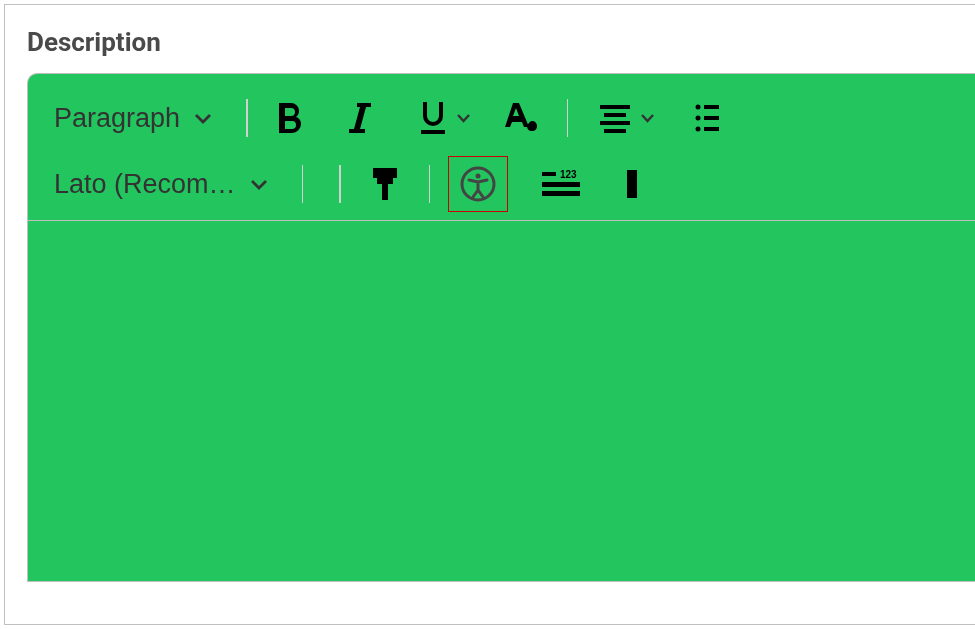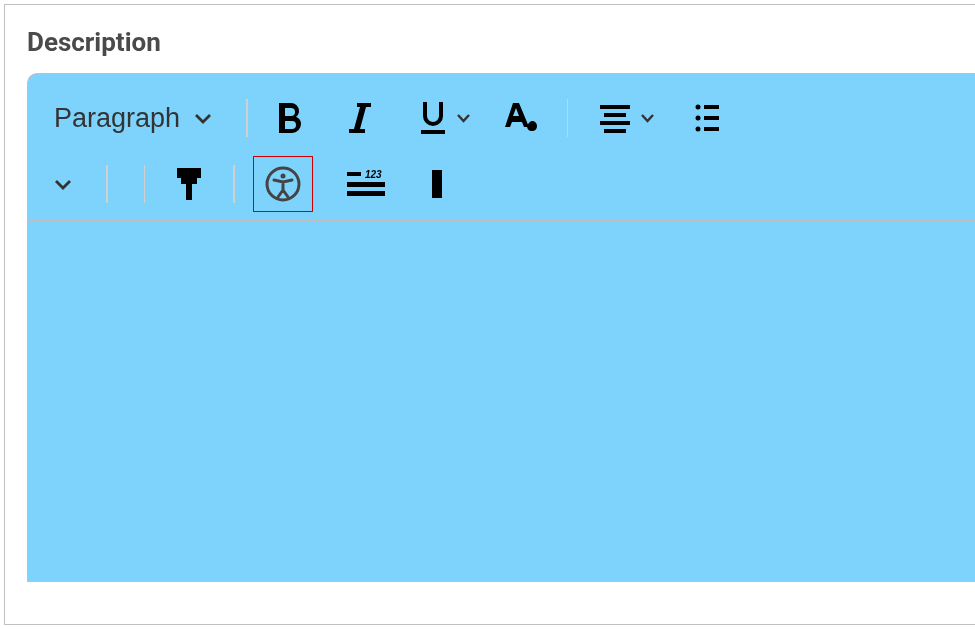--- a/index.html
+++ b/index.html
@@ -23,21 +23,21 @@
       font-weight: 700;
       color: #4a4a4a;
       margin-bottom: 16px;
     }
     .editor-container {
       border: 1.5px solid #c0c0c0;
       border-right: none;
       border-radius: 10px 0 0 0;
       overflow: visible;
       height: calc(100% - 48px);
-      background: #7dd3fc;
+      background: #22c55e;
     }
     .toolbar {
       padding: 20px 0 12px 22px;
       border-bottom: 1.5px solid #c0c0c0;
     }
     .toolbar-row {
       display: flex;
       align-items: center;
       gap: 0;
       height: 48px;
@@ -71,21 +71,20 @@
       display: inline-flex;
       align-items: center;
       justify-content: center;
       min-width: 48px;
       height: 48px;
       padding: 0 8px;
       cursor: pointer;
       color: #000;
       border: none;
       background: none;
-      font-style: italic;
     }
     .tool-btn.with-chevron { gap: 8px; padding: 0 8px 0 12px; }
     .tool-btn svg { display: block; }
     .content {
       padding: 48px 0 0 26px;
       font-size: 28.5px;
       line-height: 1.55;
       color: #000;
       letter-spacing: -0.1px;
       overflow: hidden;
@@ -185,20 +184,21 @@
             <rect x="9" y="2" width="20" height="4"></rect>
             <rect x="9" y="13" width="20" height="4"></rect>
             <rect x="9" y="24" width="20" height="4"></rect>
           </svg>
         </button>
       </div>
 
       <div class="toolbar-row">
 
         <button class="dropdown-btn">
+          <span class="font-dropdown-label">Lato (Recom…</span>
           <span class="chevron">
             <svg width="18" height="12" viewBox="0 0 18 12" fill="none" stroke="currentColor" stroke-width="2.8">
                 <polyline points="2,3 9,10 16,3"></polyline>
               </svg>
           </span>
         </button>
 
         <div class="divider"></div>
 
 

